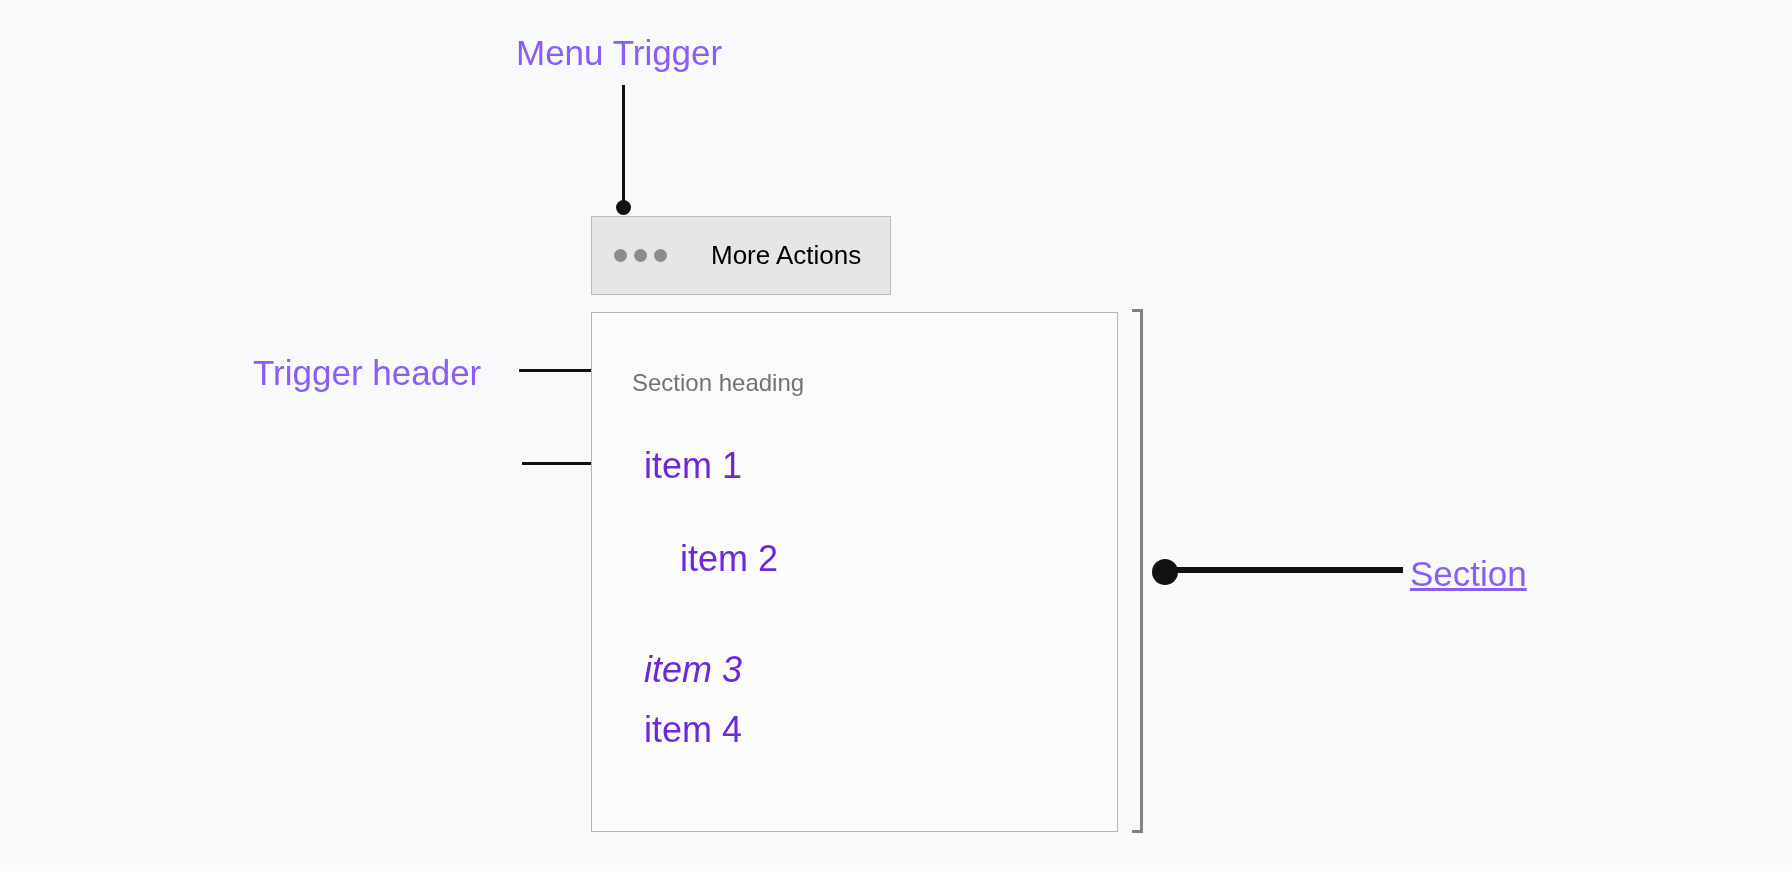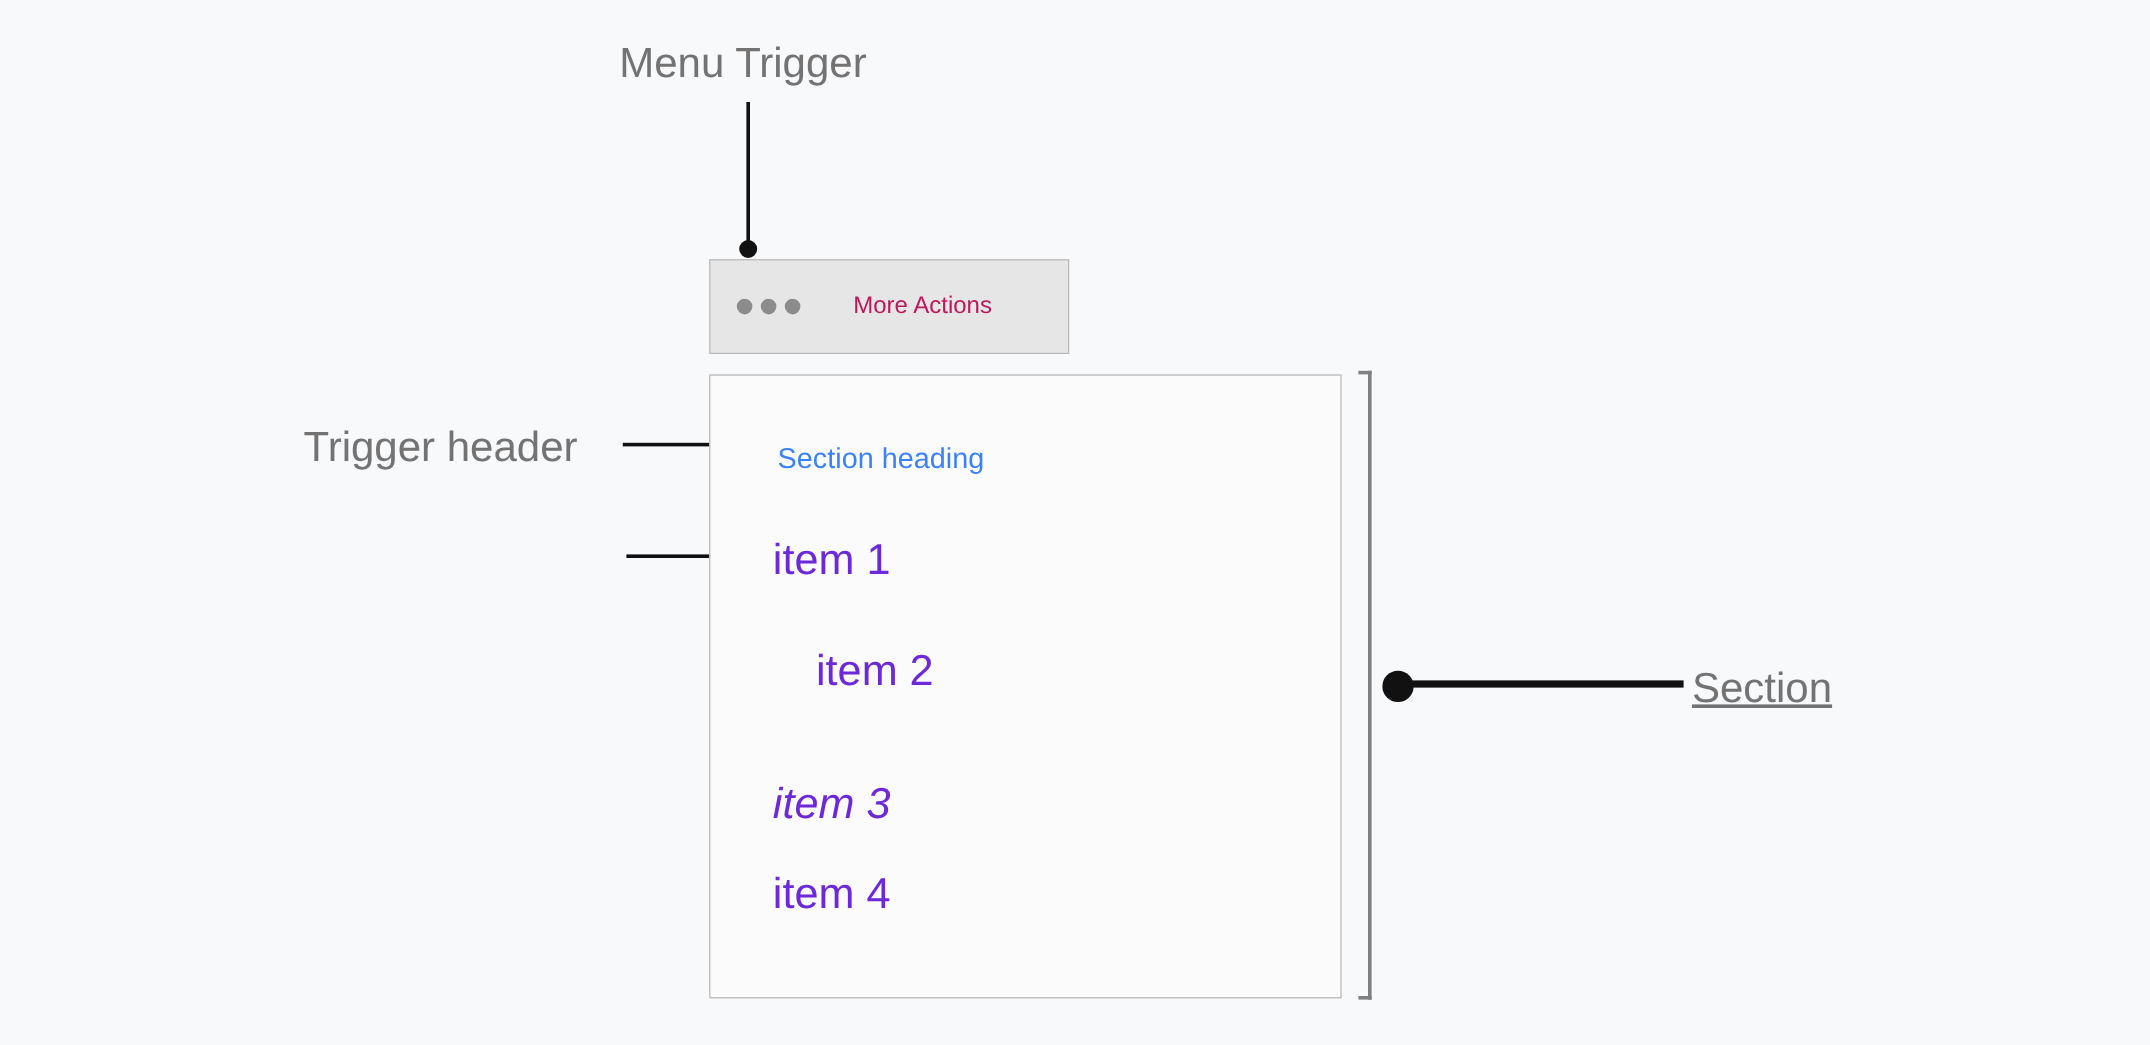--- a/index.html
+++ b/index.html
@@ -20,21 +20,21 @@
     position: absolute;
     left: 0; top: 0;
     width: 1792px;
     height: 871px;
   }
 
   
   .anno-label {
     position: absolute;
     white-space: nowrap;
-    color: #737373;
+    color: #8b5cf6;
     font-weight: 400;
   }
   .anno-label.big   { font-size: 35px; }
 
   
   .leader-h {
     position: absolute;
     height: 3px;
     background: #111111;
   }
@@ -70,41 +70,41 @@
   }
   #menu-trigger .dots span {
     display: block;
     width: 13px;
     height: 13px;
     border-radius: 50%;
     background: #8c8c8c;
   }
   #menu-trigger .trigger-label {
     margin-left: 44px;
-    font-size: 20px;
-    color: #be185d;
+    font-size: 26px;
+    color: #000000;
   }
 
   
   #menu-panel {
     position: absolute;
     left: 591px;
     top: 312px;
     width: 527px;
     height: 520px;
     background: #fbfbfc;
     border: 1px solid #b4b4b4;
     box-sizing: border-box;
   }
   .menu-section-heading {
     position: absolute;
-    left: 56px;
+    left: 40px;
     top: 56px;
     font-size: 24px;
-    color: #3b82f6;
+    color: #737373;
     white-space: nowrap;
   }
   .menu-item {
     position: absolute;
     left: 52px;
     font-size: 36px;
     color: #6d28d9;
     white-space: nowrap;
     cursor: pointer;
   }
@@ -170,21 +170,21 @@
   <div id="menu-panel">
 
     <div class="menu-section-heading">Section heading</div>
 
     <div class="menu-item" style="top:132px;">item 1</div>
 
     <div class="menu-item" style="top:225px;margin-left:36px;">item 2</div>
 
     <div class="menu-item" style="top:336px;font-style:italic;">item 3</div>
 
-    <div class="menu-item" style="top:411px;">item 4</div>
+    <div class="menu-item" style="top:396px;">item 4</div>
   </div>
 
   <div id="section-bracket">
     <div class="serif-top"></div>
     <div class="stem"></div>
     <div class="serif-bot"></div>
   </div>
 
   <div class="leader-dot" style="left:1152px; top:559px; width:26px; height:26px;"></div>
 

